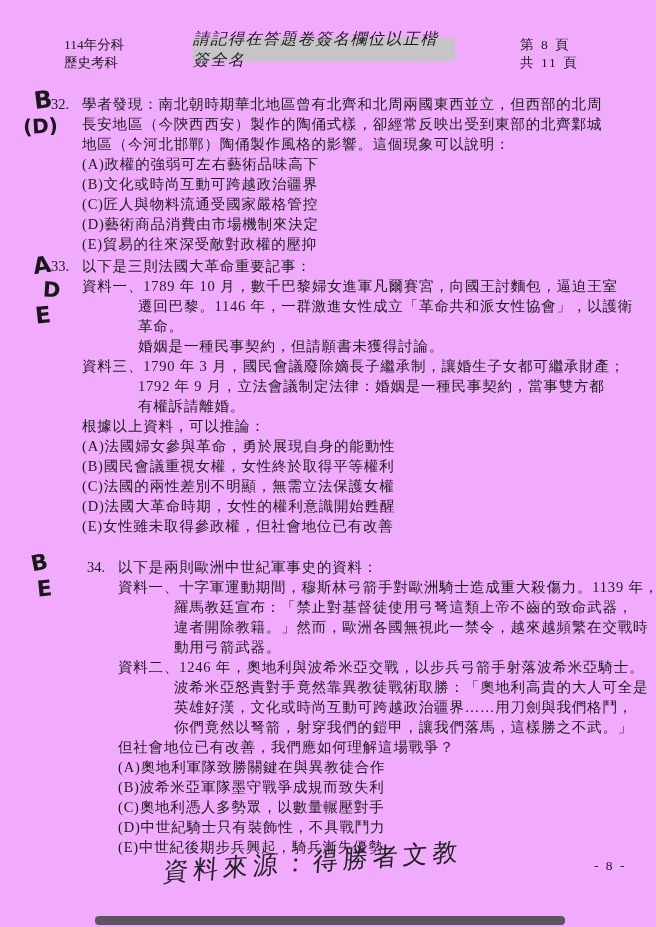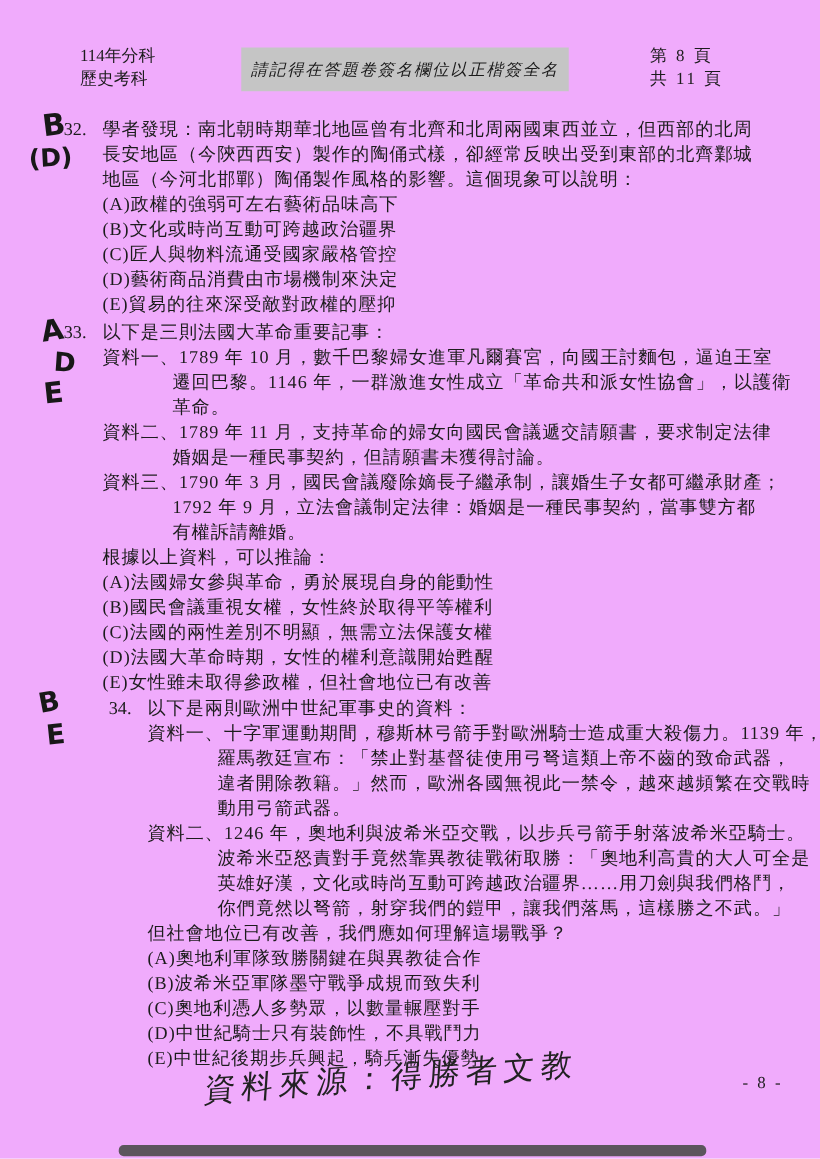--- a/index.html
+++ b/index.html
@@ -5,23 +5,23 @@
   html,body{margin:0;padding:0;background:#ffffff;}
   .page{
     position:relative;width:656px;height:927px;overflow:hidden;
     background:#f0abfc;color:#1c1c1c;
     font-family:"Liberation Serif","DejaVu Serif",serif;
   }
   
   .hdr-left{position:absolute;left:64px;top:36px;font-size:13.5px;line-height:18px;}
   .hdr-right{position:absolute;left:520px;top:36px;font-size:13.5px;line-height:18px;letter-spacing:2px;}
   .notice-box{
-    position:absolute;left:193px;top:38px;width:262px;height:35px;
+    position:absolute;left:193px;top:38px;width:262px;height:23px;
     background:#c5c5c5;display:flex;align-items:center;justify-content:center;
-    font-style:italic;font-size:13px;letter-spacing:1.5px;color:#1a1a1a;
+    font-style:italic;font-size:16px;letter-spacing:1.5px;color:#1a1a1a;
   }
   
   .q{position:absolute;left:51px;width:532px;font-size:14.5px;line-height:20px;letter-spacing:0.8px;}
   .qnum{position:absolute;left:0;top:0;letter-spacing:0;}
   .ln{padding-left:31px;white-space:nowrap;}
   .ln .srclabel{letter-spacing:0.8px;}
   .ln-cont{padding-left:87px;white-space:nowrap;}
   
   .hw{
     position:absolute;color:#181818;
@@ -69,23 +69,20 @@
   </div>
 
   <div class="q" style="top:256px;">
     <span class="qnum">33.</span>
     <div class="ln">以下是三則法國大革命重要記事：</div>
     <div class="ln">
       <span class="srclabel">資料一、</span><span>1789 年 10 月，數千巴黎婦女進軍凡爾賽宮，向國王討麵包，逼迫王室</span>
     </div>
     <div class="ln-cont">遷回巴黎。1146 年，一群激進女性成立「革命共和派女性協會」，以護衛</div>
     <div class="ln-cont">革命。</div>
-    <div class="ln">
-      <span class="srclabel">資料二、</span><span>1789 年 11 月，支持革命的婦女向國民會議遞交請願書，要求制定法律</span>
-    </div>
     <div class="ln-cont">婚姻是一種民事契約，但請願書未獲得討論。</div>
     <div class="ln">
       <span class="srclabel">資料三、</span><span>1790 年 3 月，國民會議廢除嫡長子繼承制，讓婚生子女都可繼承財產；</span>
     </div>
     <div class="ln-cont">1792 年 9 月，立法會議制定法律：婚姻是一種民事契約，當事雙方都</div>
     <div class="ln-cont">有權訴請離婚。</div>
     <div class="ln">根據以上資料，可以推論：</div>
     <div class="ln">(A)法國婦女參與革命，勇於展現自身的能動性</div>
     <div class="ln">(B)國民會議重視女權，女性終於取得平等權利</div>
     <div class="ln">(C)法國的兩性差別不明顯，無需立法保護女權</div>

